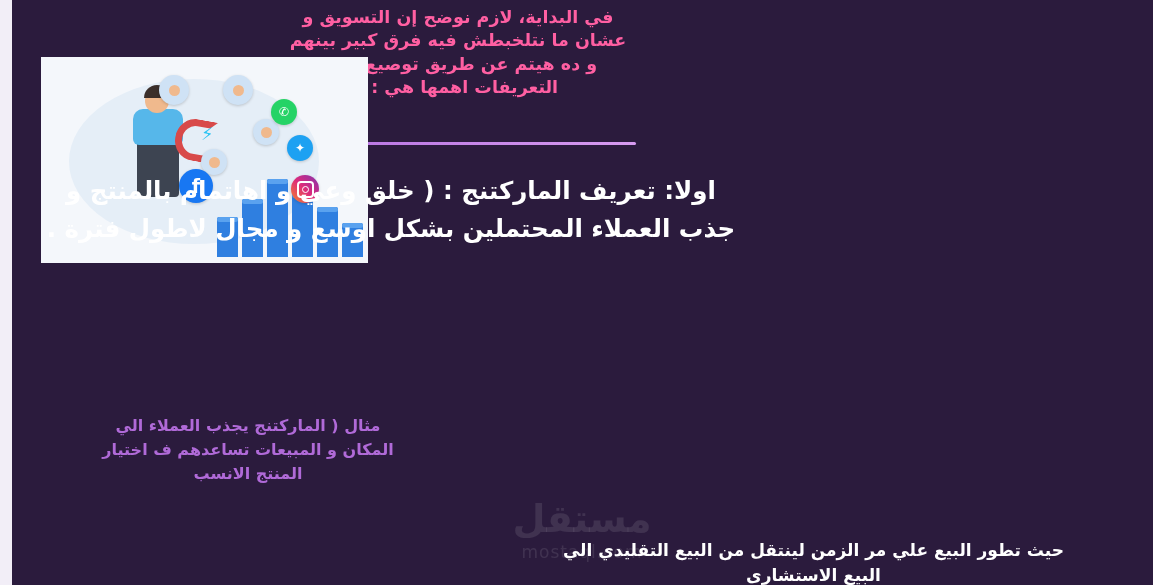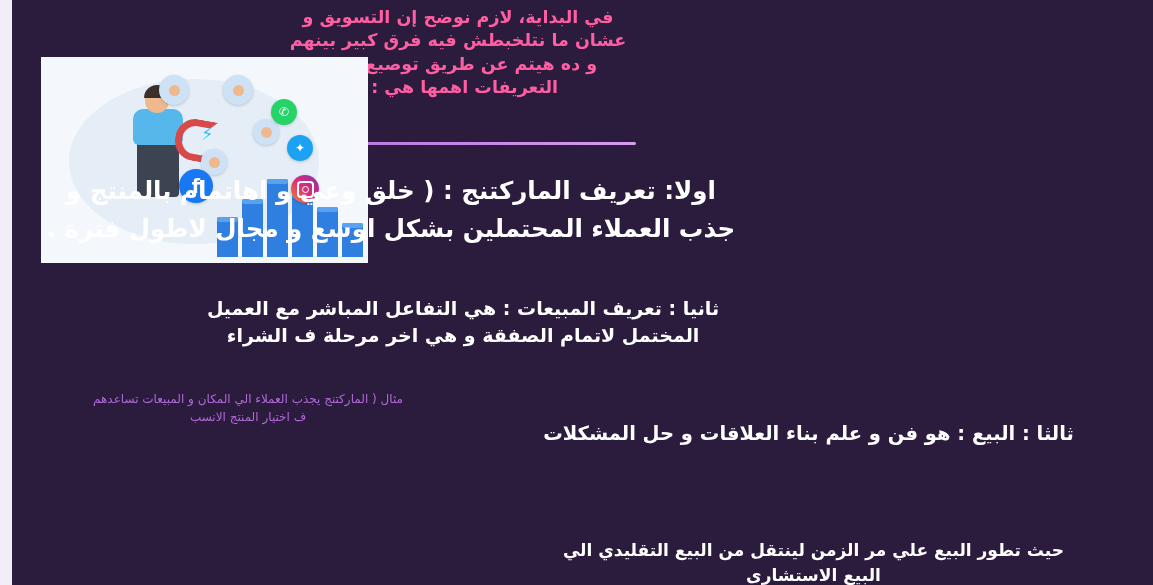--- a/index.html
+++ b/index.html
@@ -225,26 +225,26 @@
   .p4 {
     top: 538px;
     right: 82px;
     width: 515px;
     font-size: 17px;
     line-height: 1.45;
     text-align: center;
   }
   .note {
     position: absolute;
-    top: 390px;
+    top: 414px;
     right: 745px;
     width: 320px;
     color: #b06ad8;
-    font-size: 12px;
-    font-weight: normal;
+    font-size: 16px;
+    font-weight: bold;
     line-height: 1.5;
     text-align: center;
     direction: rtl;
   }
   
   .watermark {
     position: absolute;
     left: 492px;
     top: 500px;
     width: 180px;
@@ -318,19 +318,21 @@
     <div class="bubble tw">✦</div>
     <div class="bubble fb">f</div>
     <div class="bubble ig">
       <span class="ig-ring">
           <span class="ig-dot"></span>
         </span>
     </div>
   </div>
 
   <div class="p p1">اولا: تعريف الماركتنج : ( خلق وعي و اهاتمام بالمنتج و جذب العملاء المحتملين بشكل اوسع و مجال لاطول فترة .</div>
-  <div class="p p2">ثانيا : تعريف المبيعات  : هي التفاعل المباشر مع العميل المختمل لاتمام الصفقة و هي اخر مرحلة ف الشراء</div>
   <div class="note">مثال ( الماركتنج يجذب العملاء الي المكان و المبيعات تساعدهم ف اختيار المنتج الانسب</div>
-  <div class="p p3">ثالثا : البيع : هو فن و علم بناء العلاقات و حل المشكلات</div>
   <div class="p p4">حيث تطور البيع علي مر الزمن لينتقل من البيع التقليدي الي البيع الاستشارى</div>
 
+  <div class="watermark">
+    <div class="wm-ar">مستقل</div>
+    <div class="wm-en">mostaql.com</div>
+  </div>
 
 </div>
 
 </body></html>

